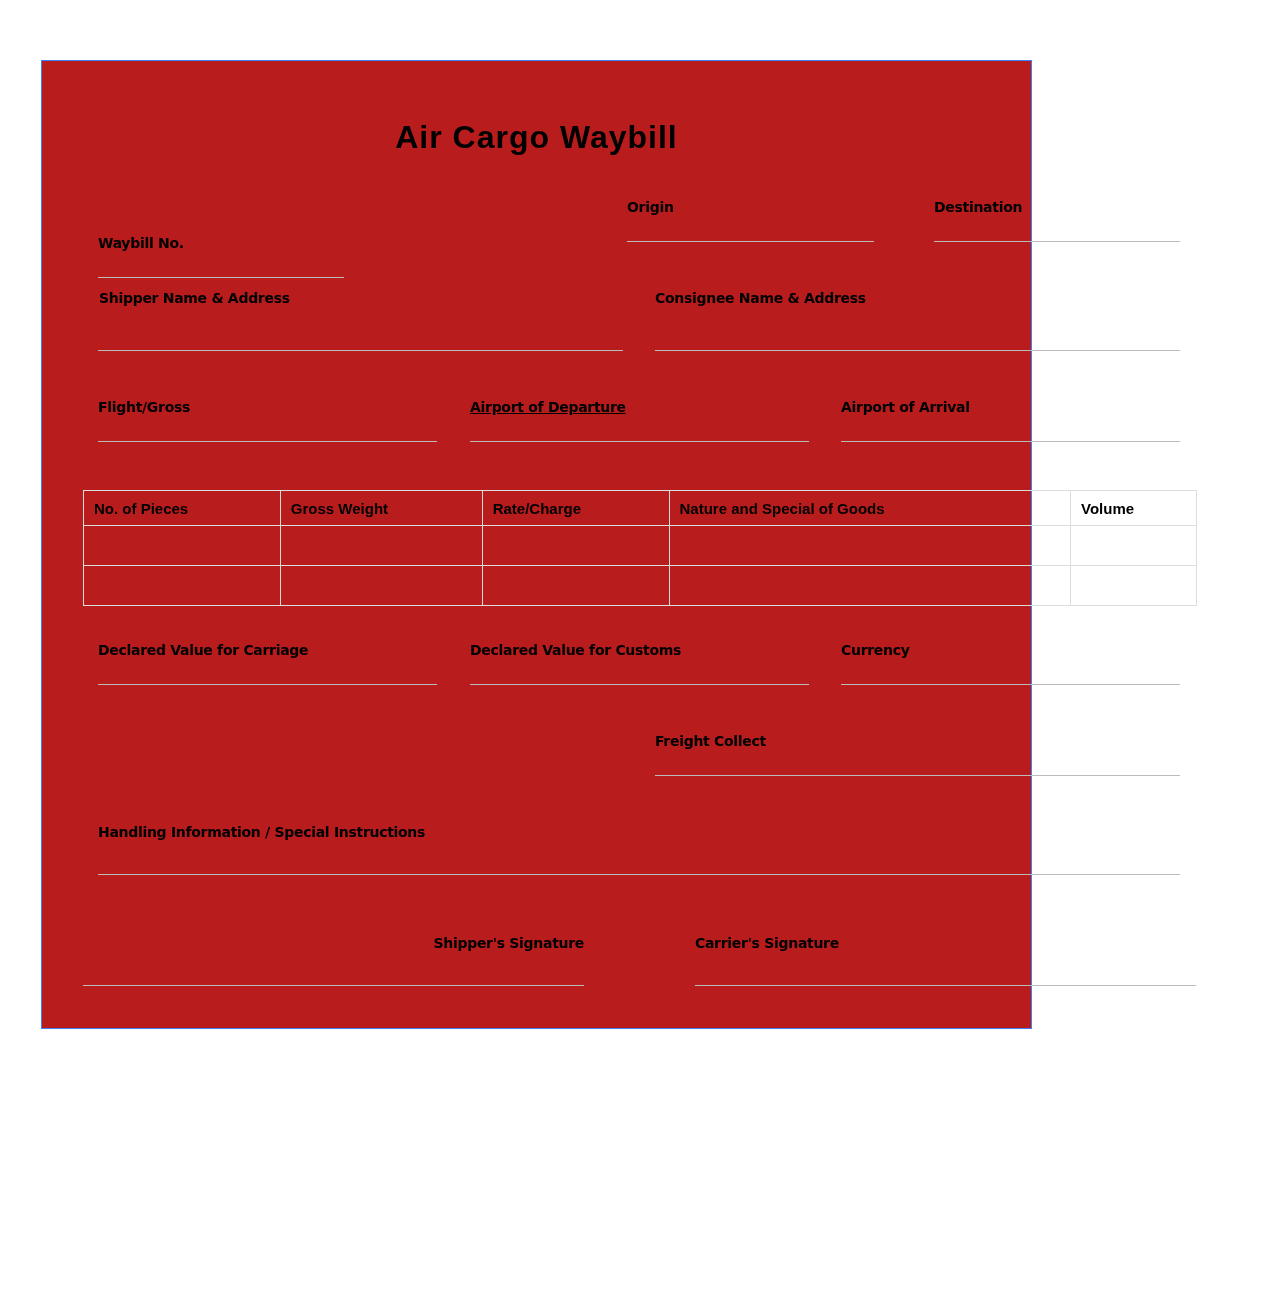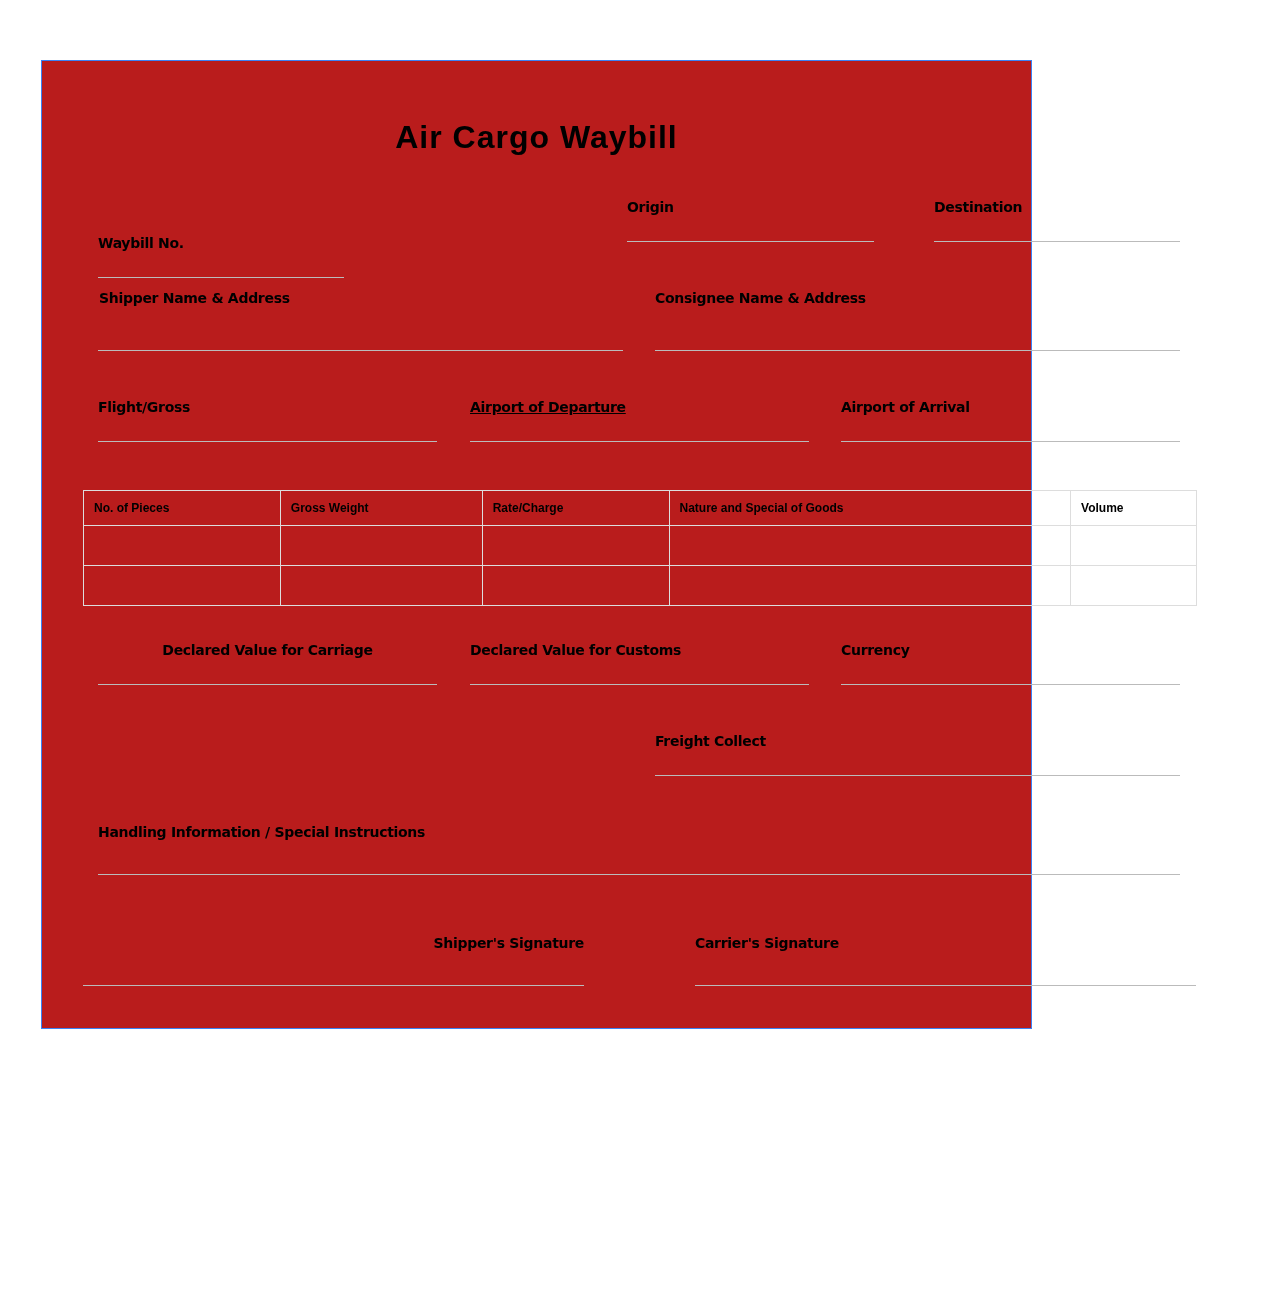--- a/index.html
+++ b/index.html
@@ -20,21 +20,21 @@
     .field .line {
       position: absolute; left: 0; right: 0; border-bottom: 1px solid #bbbbbb; height: 0;
     }
     table.goods {
       position: absolute; left: 41px; top: 429px; width: 1114px; border-collapse: collapse;
       font-family: "Liberation Sans", sans-serif;
     }
     table.goods th, table.goods td {
       border: 1px solid #dddddd; text-align: left; padding: 0 10px; box-sizing: border-box;
     }
-    table.goods th { height: 35px; font-size: 12px; font-weight: bold; }
+    table.goods th { height: 35px; font-size: 15px; font-weight: bold; }
     table.goods td { height: 40px; }
   </style>
 </head>
 <body>
 
 <div class="card">
   <div class="title">Air Cargo Waybill</div>
 
   <div class="field" style="left:56px;top:152px;width:246px;height:44px;margin-top:22px;">
     <div class="label">Waybill No.</div>
@@ -92,21 +92,21 @@
       <tr>
         <td></td>
         <td></td>
         <td></td>
         <td></td>
         <td></td>
       </tr>
     </tbody>
   </table>
 
-  <div class="field" style="left:56px;top:581px;width:339px;height:44px;text-align:center;">
+  <div class="field" style="left:56px;top:581px;width:339px;height:44px;">
     <div class="label">Declared Value for Carriage</div>
     <div class="line" style="top:42px;"></div>
   </div>
   <div class="field" style="left:428px;top:581px;width:339px;height:44px;">
     <div class="label">Declared Value for Customs</div>
     <div class="line" style="top:42px;"></div>
   </div>
   <div class="field" style="left:799px;top:581px;width:339px;height:44px;">
     <div class="label">Currency</div>
     <div class="line" style="top:42px;"></div>

